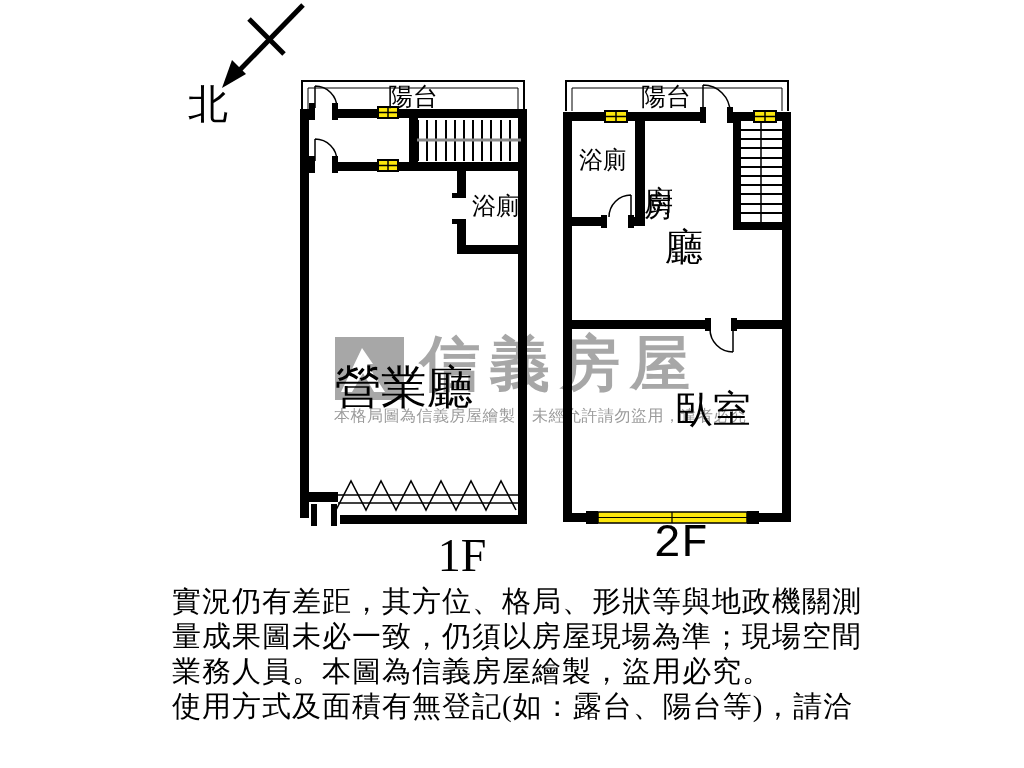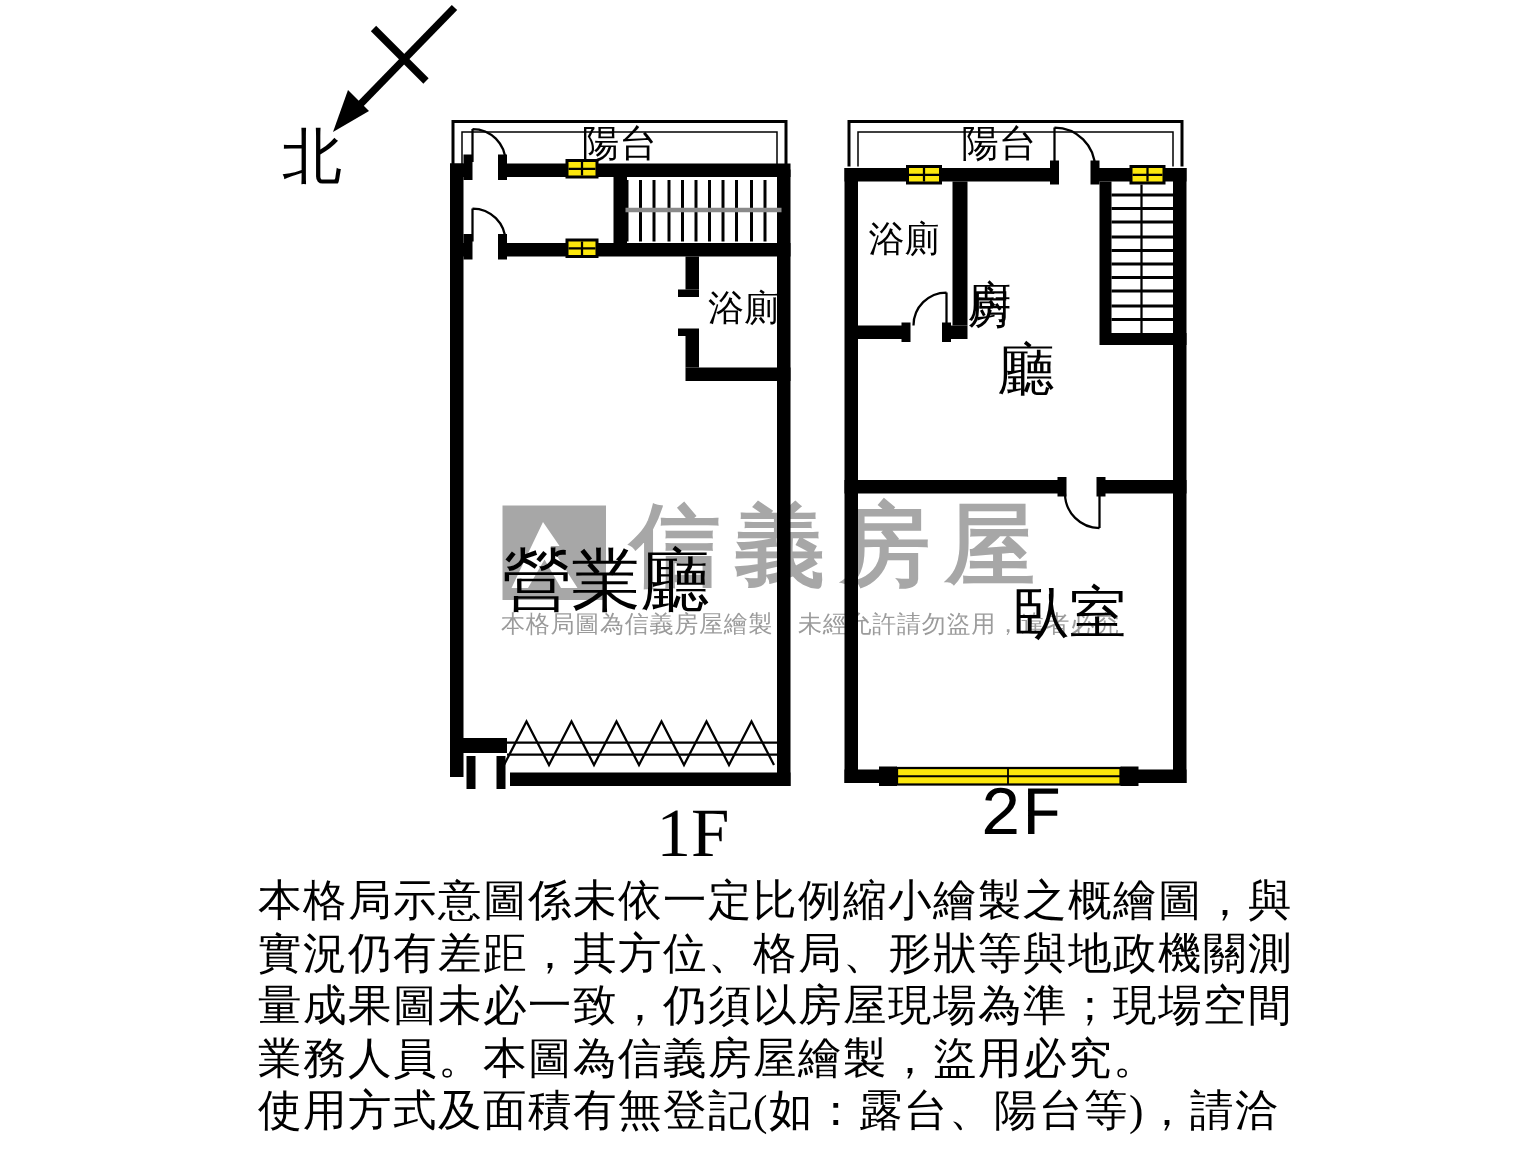--- a/index.html
+++ b/index.html
@@ -205,20 +205,19 @@
 
     <div class="lbl" style="left:666px;top:97px;font-size:25px;">陽台</div>
     <div class="lbl" style="left:603px;top:161px;font-size:24px;">浴廁</div>
     <div class="lbl v" style="left:659px;top:166px;font-size:29px;">廚房</div>
     <div class="lbl" style="left:684px;top:248px;font-size:38px;">廳</div>
     <div class="lbl" style="left:713px;top:410px;font-size:38px;text-align:center;">臥室</div>
     <div class="lbl floor-tag" style="left:681px;top:544px;font-family:Liberation Mono, monospace;">2F</div>
   </div>
 
   <div class="disclaimer">
-    <div>本格局示意圖係未依一定比例縮小繪製之概繪圖，與</div>
     <div>實況仍有差距，其方位、格局、形狀等與地政機關測</div>
     <div>量成果圖未必一致，仍須以房屋現場為準；現場空間</div>
     <div>業務人員。本圖為信義房屋繪製，盜用必究。</div>
     <div>使用方式及面積有無登記(如：露台、陽台等)，請洽</div>
   </div>
 
 </div>
 
 </body></html>

